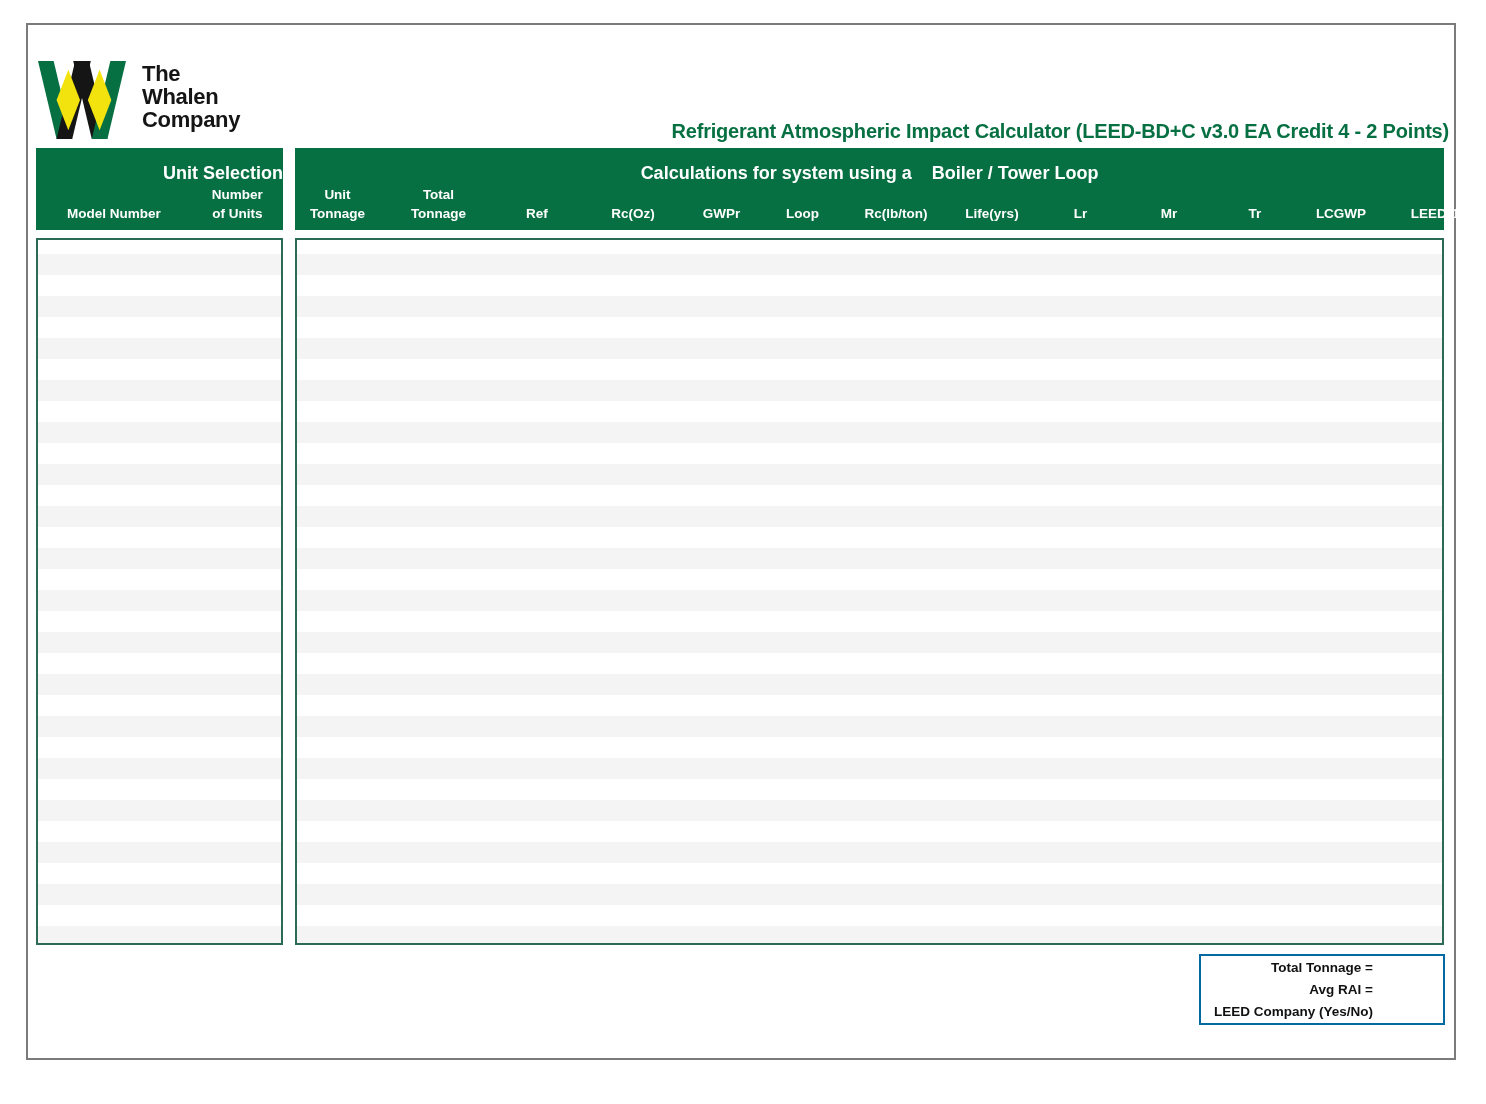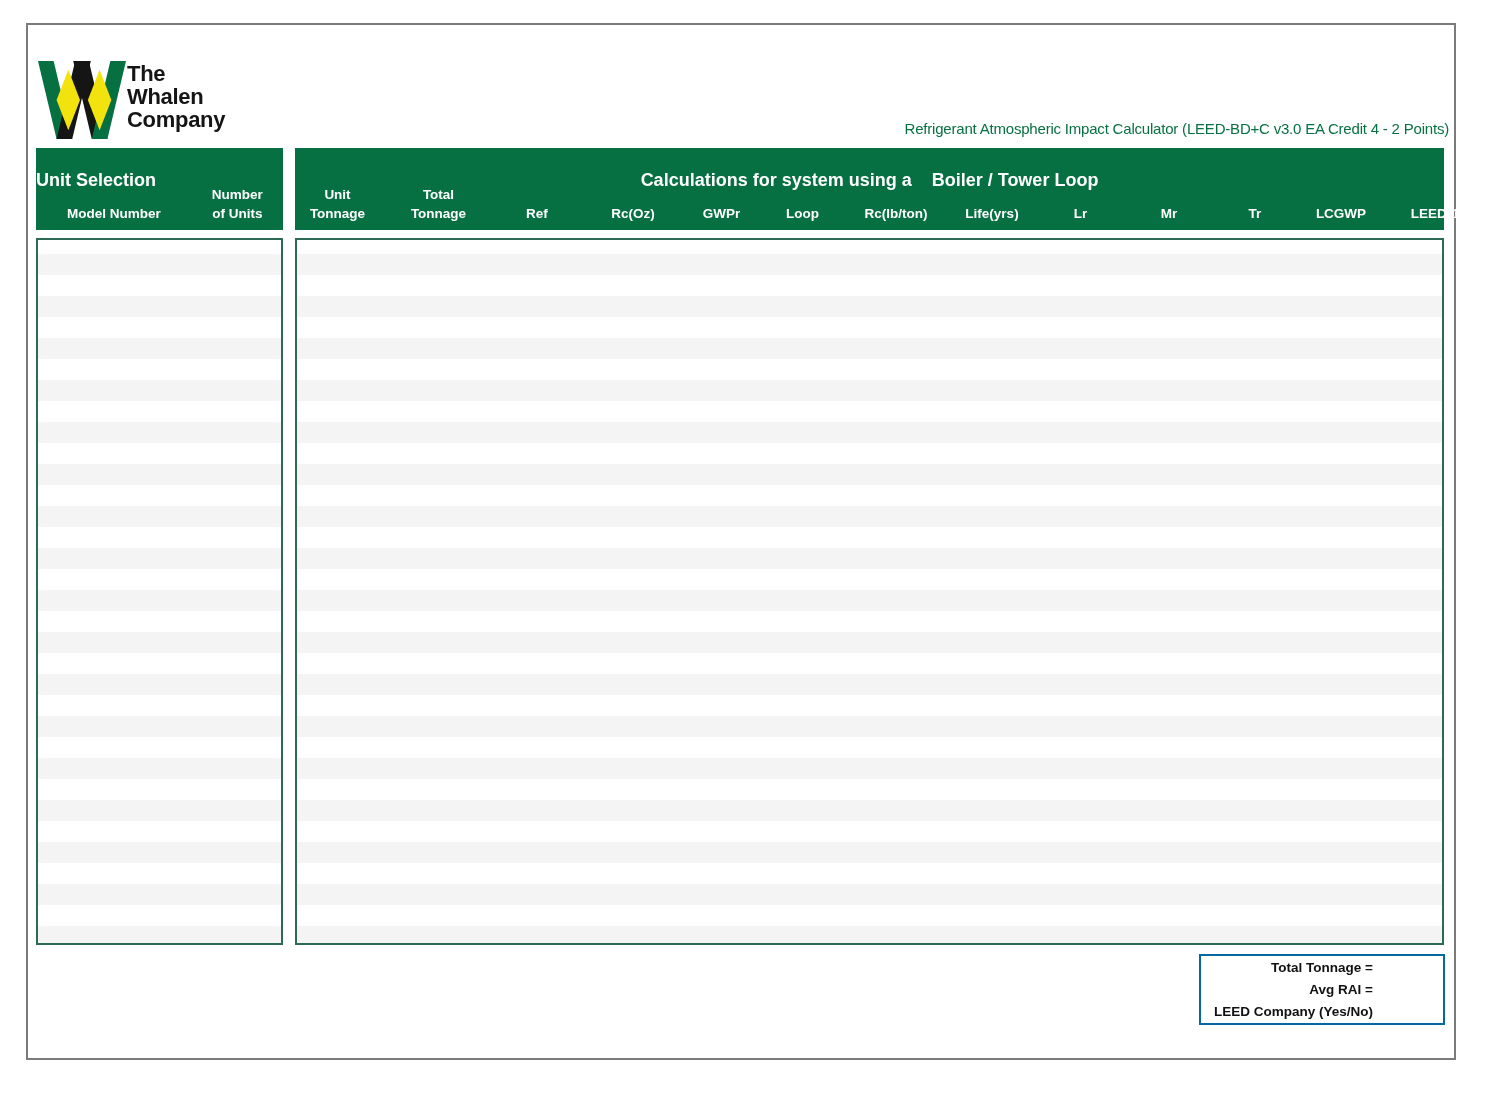--- a/index.html
+++ b/index.html
@@ -3,35 +3,35 @@
 <meta charset="utf-8">
 <style>
   html,body{margin:0;padding:0;background:#ffffff;}
   body{font-family:"Liberation Sans", sans-serif; -webkit-font-smoothing:antialiased;}
   .sheet{position:relative;width:1486px;height:1104px;background:#ffffff;overflow:hidden;}
 
   .outer-border{position:absolute;left:26px;top:23px;width:1430px;height:1037px;
     border:2px solid #7b7b7b;box-sizing:border-box;}
 
   
-  .logo{position:absolute;left:38px;top:60px;display:flex;align-items:flex-start;gap:1px;}
+  .logo{position:absolute;left:38px;top:60px;display:flex;align-items:flex-start;gap:16px;}
   .logo svg{display:block;}
   .logo-text{font-weight:bold;font-size:22px;line-height:1.05;color:#151515;
     white-space:pre-line;letter-spacing:-0.3px;padding-top:2px;}
 
   
   .page-title{position:absolute;top:120px;left:360px;right:37px;text-align:right;
-    font-size:15px;font-weight:normal;color:#077042;letter-spacing:-0.2px;}
+    font-size:20px;font-weight:bold;color:#077042;letter-spacing:-0.2px;}
 
   
   .panel-header{position:absolute;top:148px;height:82px;background:#077042;color:#ffffff;
     font-weight:bold;box-sizing:border-box;}
   .us-header{left:36px;width:247px;}
   .calc-header{left:295px;width:1149px;}
-  .panel-title{text-align:left;font-size:18px;padding-top:22px;}
+  .panel-title{text-align:right;font-size:18px;padding-top:15px;}
   .calc-title{display:flex;justify-content:center;gap:20px;}
   .col-row{position:absolute;bottom:0;left:0;right:0;display:grid;align-items:end;
     padding-bottom:6px;font-size:13.5px;text-align:center;}
   .us-cols{grid-template-columns:63% 37%;}
   .calc-cols{grid-template-columns:85px 85px 80px 80px 65px 65px 90px 70px 75px 70px 70px 70px 100px 75px 69px;gap:16px;}
   .col-label{white-space:pre-line;line-height:1.45;}
 
   
   .panel-body{position:absolute;top:238px;height:707px;box-sizing:border-box;
     border:2px solid #2b6b54;background-color:#ffffff;

